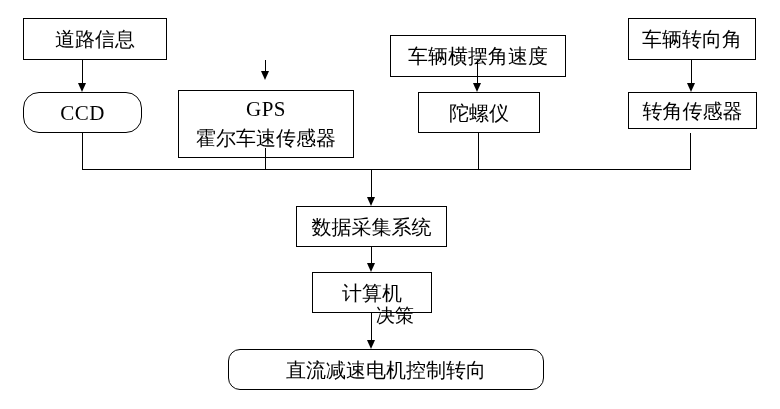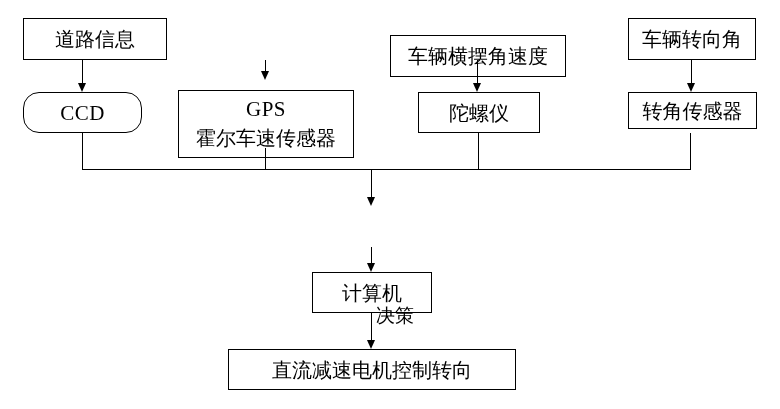--- a/index.html
+++ b/index.html
@@ -89,29 +89,32 @@
 
   <div class="vline" style="left:82px;top:133px;height:37px;"></div>
   <div class="vline" style="left:265px;top:148px;height:22px;"></div>
   <div class="vline" style="left:478px;top:133px;height:37px;"></div>
   <div class="vline" style="left:690px;top:133px;height:37px;"></div>
   <div class="hline" style="left:82px;top:169px;width:609px;"></div>
 
   <div class="vline" style="left:371px;top:169px;height:29px;"></div>
   <div class="arrowhead" style="left:367px;top:197px;"></div>
 
+  <div class="box" style="left:296px;top:206px;width:151px;height:41px;">
+    <span>数据采集系统</span>
+  </div>
 
   <div class="vline" style="left:371px;top:247px;height:17px;"></div>
   <div class="arrowhead" style="left:367px;top:263px;"></div>
 
   <div class="box" style="left:312px;top:272px;width:120px;height:41px;justify-content:center;">
     <span>计算机</span>
   </div>
 
   <div class="vline" style="left:371px;top:313px;height:28px;"></div>
   <div class="arrowhead" style="left:367px;top:340px;"></div>
   <div class="edge-label" style="left:376px;top:306px;">决策</div>
 
-  <div class="box" style="left:228px;top:349px;width:288px;height:41px;">
+  <div class="box" style="left:228px;top:349px;width:316px;height:41px;border-radius:12px;">
     <span>直流减速电机控制转向</span>
   </div>
 
 </div>
 
 </body></html>

